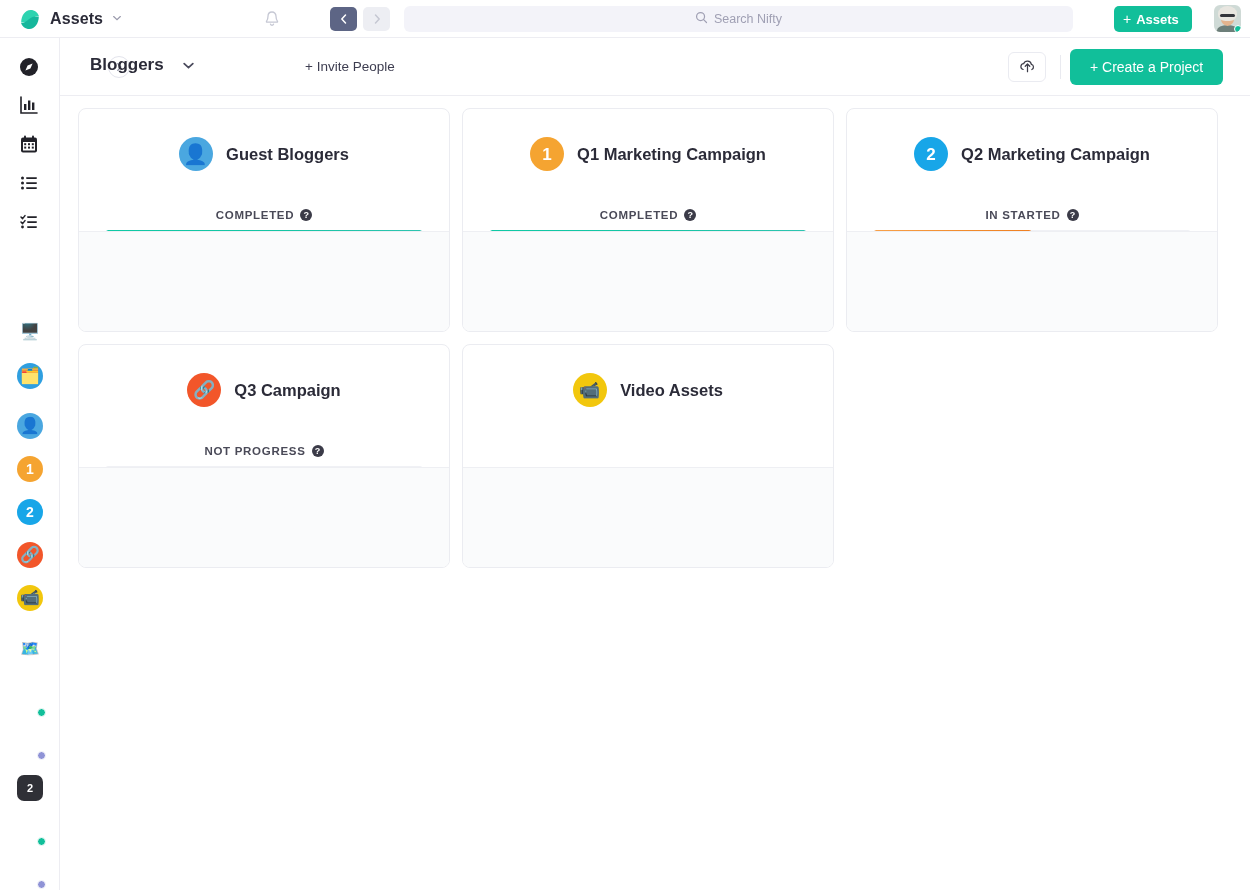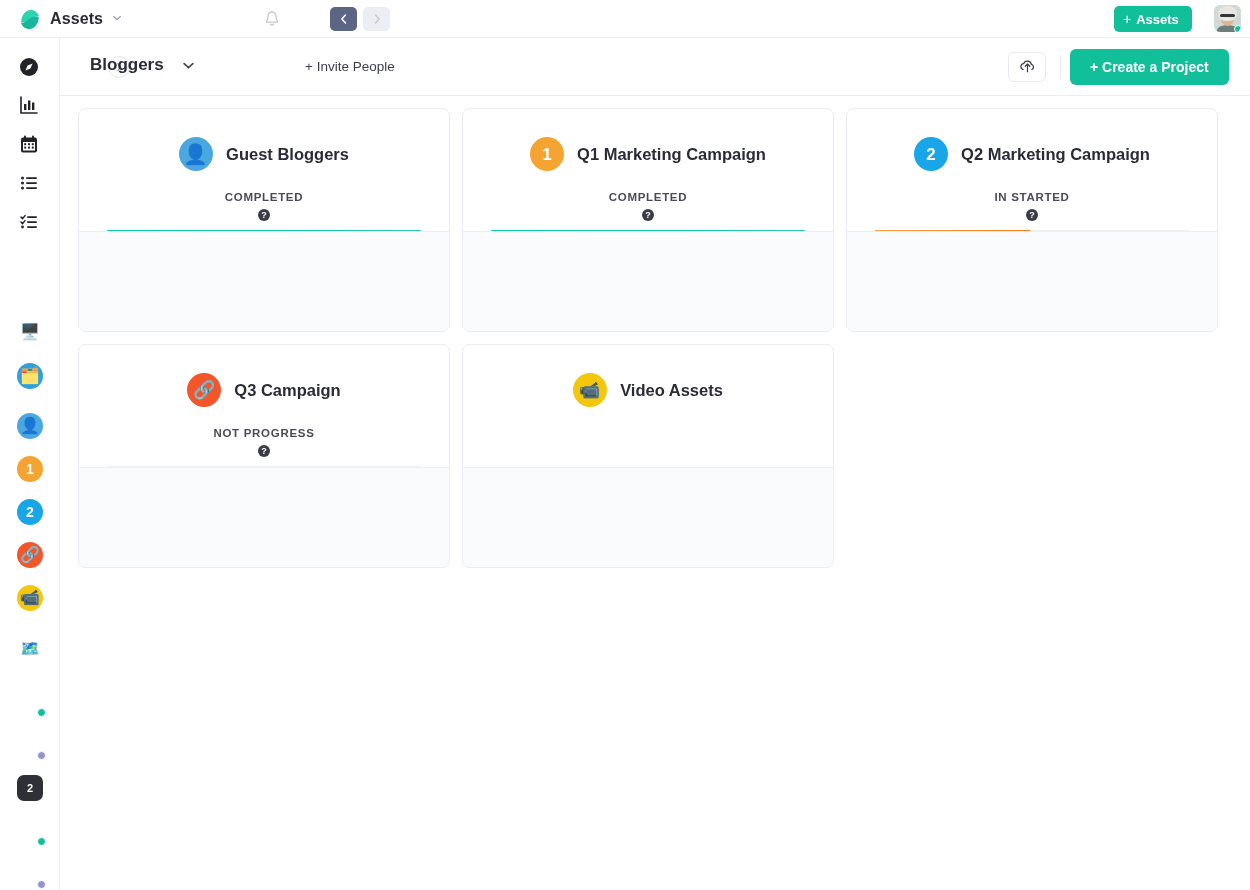--- a/index.html
+++ b/index.html
@@ -150,21 +150,21 @@
     cursor: pointer;
   }
   .vdiv {
     position: absolute; left: 1000px; top: 17px;
     width: 1px; height: 24px; background: #e9eaf0;
   }
   .create-proj-btn {
     position: absolute; left: 1010px; top: 11px;
     height: 36px; padding: 0 20px;
     background: #11bf9a; color: #fff; border: none; border-radius: 6px;
-    font-size: 14px; font-weight: bold; cursor: pointer;
+    font-size: 14px; font-weight: normal; cursor: pointer;
     font-family: inherit;
   }
 
   
   .main {
     position: absolute; left: 60px; top: 96px;
     width: 1190px; height: 794px;
     background: #ffffff;
     overflow: hidden;
   }
@@ -192,21 +192,21 @@
   .proj-icon {
     width: 34px; height: 34px; border-radius: 50%;
     display: flex; align-items: center; justify-content: center;
     font-size: 20px; line-height: 1;
   }
   .card-title {
     font-size: 16.5px; font-weight: bold; color: #2b2b38;
   }
   .status-row {
     position: absolute; left: 0; right: 0; bottom: 12px;
-    display: flex; align-items: center; justify-content: center; gap: 6px; flex-direction: column;
+    display: flex; align-items: center; justify-content: center; gap: 6px;
   }
   .status-label {
     font-size: 11.5px; font-weight: bold; letter-spacing: .7px; color: #4a4a58;
   }
   .qmark {
     width: 12px; height: 12px; border-radius: 50%;
     background: #3b3b48; color: #fff;
     font-size: 9px; font-weight: bold; line-height: 12px;
     text-align: center; cursor: pointer;
   }
@@ -287,20 +287,31 @@
           <path d="M7.5 2 3.8 6l3.7 4" stroke="#ffffff" stroke-width="1.5" fill="none" stroke-linecap="round" stroke-linejoin="round"></path>
         </svg>
     </div>
     <div class="navbtn disabled">
       <svg width="12" height="12" viewBox="0 0 12 12">
           <path d="M4.5 2 8.2 6l-3.7 4" stroke="#c5c7d2" stroke-width="1.5" fill="none" stroke-linecap="round" stroke-linejoin="round"></path>
         </svg>
     </div>
   </div>
 
+  <div class="searchbar">
+    <span class="search-inner">
+      <span>
+        <svg width="13" height="13" viewBox="0 0 14 14">
+            <circle cx="6" cy="6" r="4.3" fill="none" stroke="#a0a0b4" stroke-width="1.3"></circle>
+            <path d="M9.3 9.3 12.4 12.4" stroke="#a0a0b4" stroke-width="1.3" stroke-linecap="round"></path>
+          </svg>
+      </span>
+      <span class="search-ph">Search Nifty</span>
+    </span>
+  </div>
 
   <button class="create-btn">
     <span class="plus-glyph">+</span>
     <span>Assets</span>
   </button>
 
   <div class="user-avatar">
     <div class="por">
       <div class="bg" style="background:#cfdad6"></div>
       <div class="body" style="background:#6d7f7a"></div>

